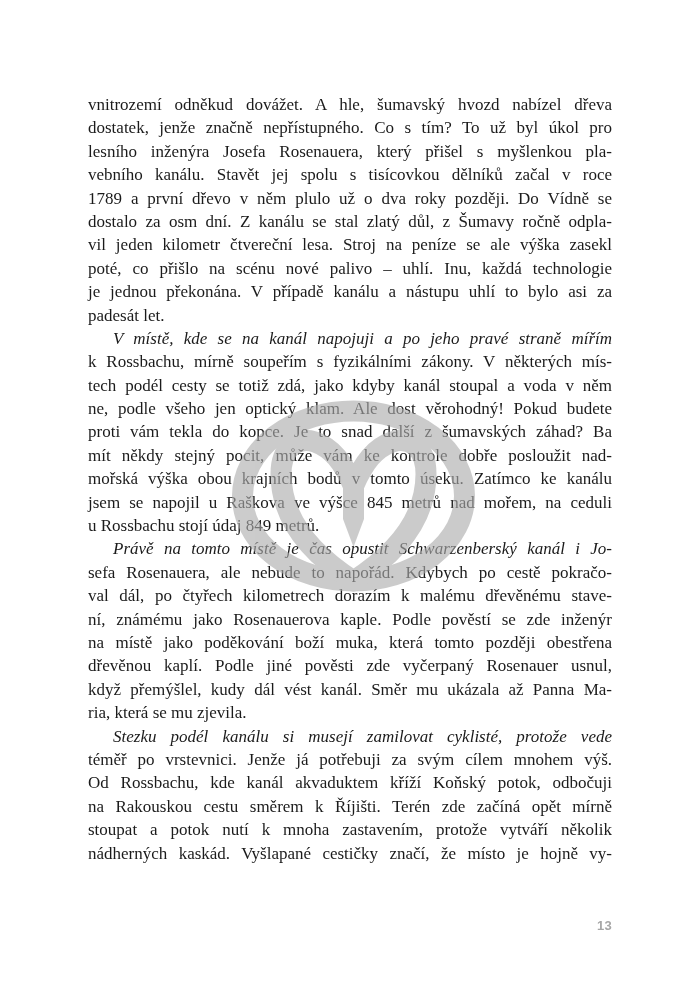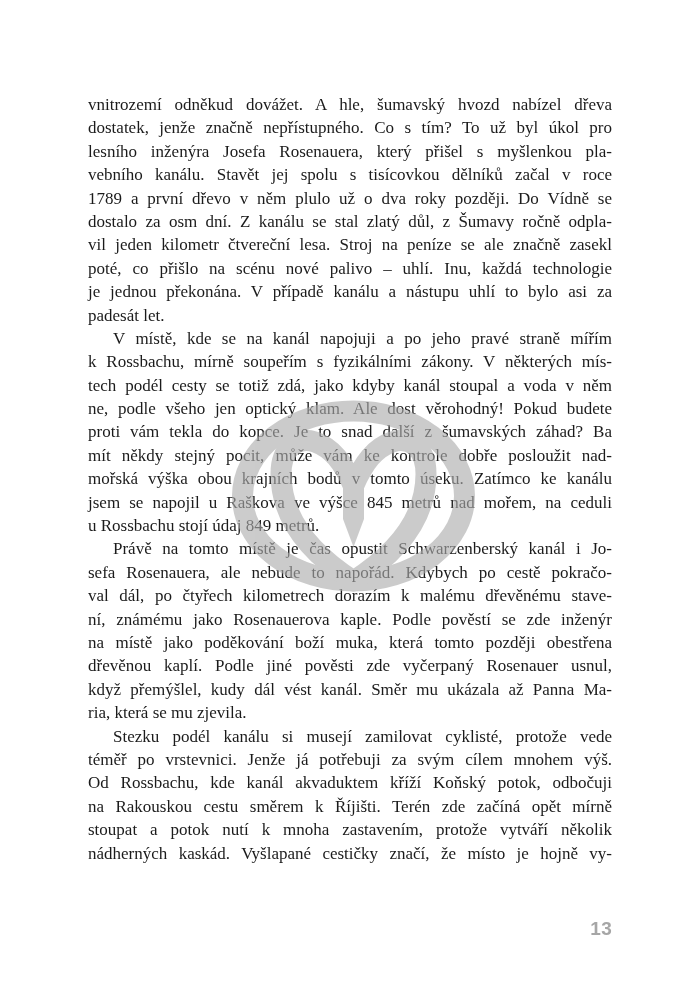--- a/index.html
+++ b/index.html
@@ -26,58 +26,58 @@
     line-height: 23.4px;
     text-rendering: optimizeLegibility;
   }
   .paragraph { margin: 0; padding: 0; }
   .line {
     height: 23.4px;
     text-align: justify;
     text-align-last: justify;
   }
   .line.endline { text-align-last: left; }
-  .line.indent { text-indent: 25px; }
+  .line.indent { text-indent: 25px; font-style: italic; }
   .watermark {
     position: absolute;
     left: 0;
     top: 0;
     width: 700px;
     height: 993px;
     pointer-events: none;
     z-index: 3;
   }
   .page-number {
     position: absolute;
     left: 88px;
     top: 918px;
     width: 524px;
     text-align: right;
     font-family: "Liberation Sans", "DejaVu Sans", sans-serif;
-    font-size: 19px;
+    font-size: 13px;
     font-weight: 700;
     letter-spacing: 0.3px;
     color: #a6a6a6;
     z-index: 4;
   }
 </style>
 </head>
 <body>
 
 <main class="page">
 
   <div class="body-text">
       <div class="paragraph">
         <div class="line">vnitrozemí odněkud dovážet. A hle, šumavský hvozd nabízel dřeva</div>
         <div class="line">dostatek, jenže značně nepřístupného. Co s tím? To už byl úkol pro</div>
         <div class="line">lesního inženýra Josefa Rosenauera, který přišel s myšlenkou pla-</div>
         <div class="line">vebního kanálu. Stavět jej spolu s tisícovkou dělníků začal v roce</div>
         <div class="line">1789 a první dřevo v něm plulo už o dva roky později. Do Vídně se</div>
         <div class="line">dostalo za osm dní. Z kanálu se stal zlatý důl, z Šumavy ročně odpla-</div>
-        <div class="line">vil jeden kilometr čtvereční lesa. Stroj na peníze se ale značně zasekl</div>
+        <div class="line">vil jeden kilometr čtvereční lesa. Stroj na peníze se ale výška zasekl</div>
         <div class="line">poté, co přišlo na scénu nové palivo – uhlí. Inu, každá technologie</div>
         <div class="line">je jednou překonána. V případě kanálu a nástupu uhlí to bylo asi za</div>
         <div class="line endline">padesát let.</div>
       </div>
       <div class="paragraph">
         <div class="line indent">V místě, kde se na kanál napojuji a po jeho pravé straně mířím</div>
         <div class="line">k Rossbachu, mírně soupeřím s fyzikálními zákony. V některých mís-</div>
         <div class="line">tech podél cesty se totiž zdá, jako kdyby kanál stoupal a voda v něm</div>
         <div class="line">ne, podle všeho jen optický klam. Ale dost věrohodný! Pokud budete</div>
         <div class="line">proti vám tekla do kopce. Je to snad další z šumavských záhad? Ba</div>

